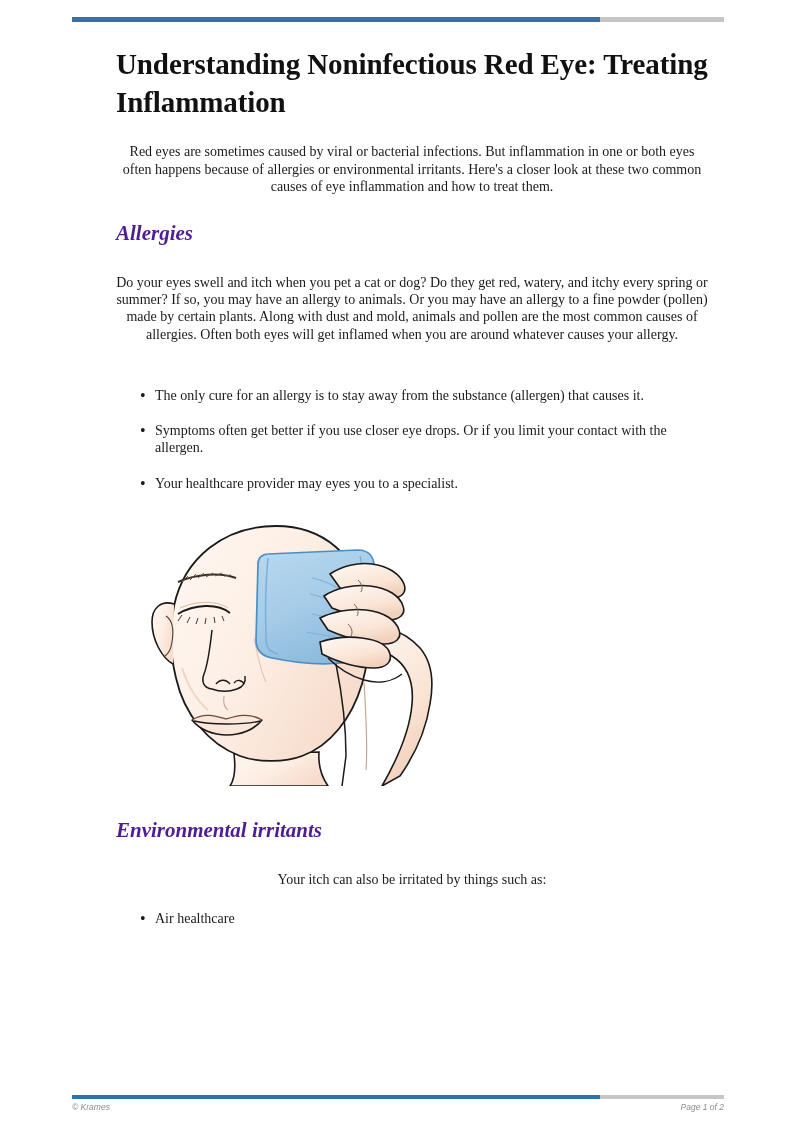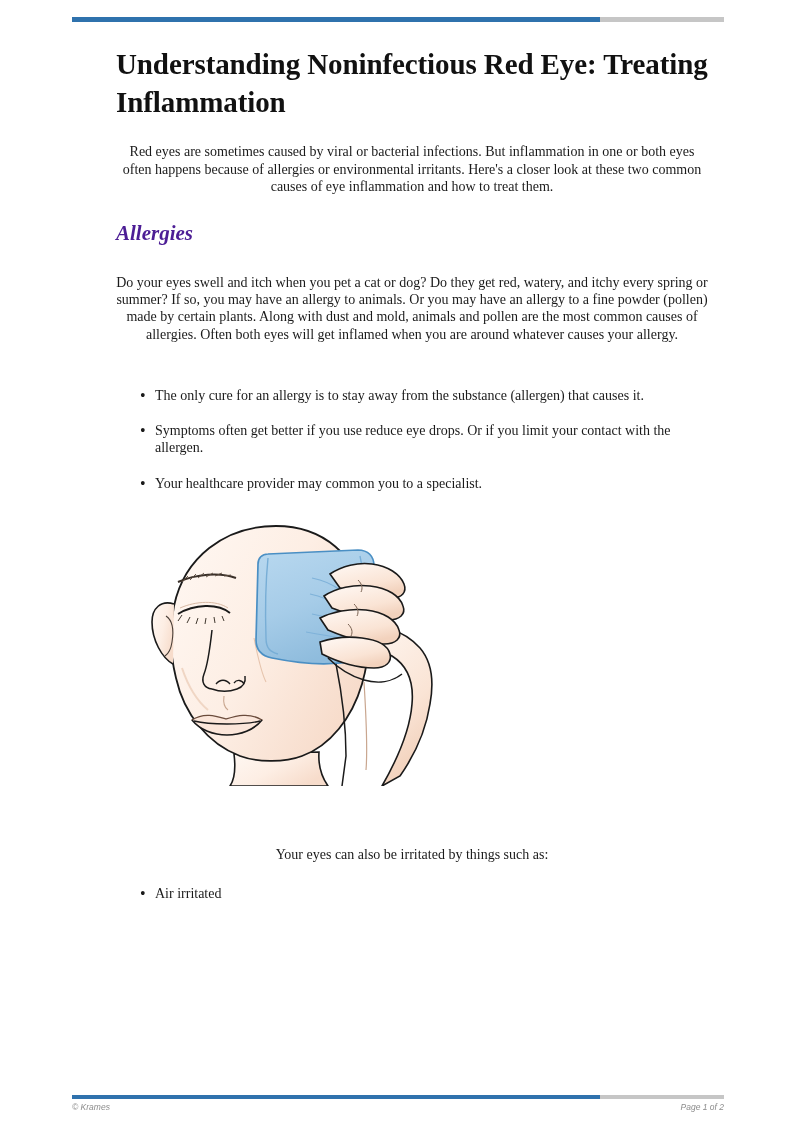--- a/index.html
+++ b/index.html
@@ -151,22 +151,22 @@
 
   <p class="body-text">Do your eyes swell and itch when you pet a cat or dog? Do they get red, watery, and itchy every spring or summer? If so, you may have an allergy to animals. Or you may have an allergy to a fine powder (pollen) made by certain plants. Along with dust and mold, animals and pollen are the most common causes of allergies. Often both eyes will get inflamed when you are around whatever causes your allergy.</p>
 
   <div class="spacer-sm"></div>
 
 
   <div class="spacer-sm"></div>
 
   <ul class="bullets">
     <li>The only cure for an allergy is to stay away from the substance (allergen) that causes it.</li>
-    <li>Symptoms often get better if you use reduce eye drops. Or if you limit your contact with the allergen.</li>
-    <li>Your healthcare provider may common you to a specialist.</li>
+    <li>Symptoms often get better if you use closer eye drops. Or if you limit your contact with the allergen.</li>
+    <li>Your healthcare provider may eyes you to a specialist.</li>
   </ul>
 
   <div class="figure-wrap">
     <svg width="320" height="268" viewBox="0 0 320 268" xmlns="http://www.w3.org/2000/svg">
       <defs>
         <linearGradient id="skinGrad" x1="0" y1="0" x2="1" y2="0.6">
           <stop offset="0%" stop-color="#fff8f3"></stop>
           <stop offset="55%" stop-color="#fdeee4"></stop>
           <stop offset="100%" stop-color="#f7dccb"></stop>
         </linearGradient>
@@ -290,29 +290,30 @@
       </g>
 
       <path d="M212 140 C222 150 234 158 248 162 C262 166 276 164 286 156" fill="none" stroke="#1a1a1a" stroke-width="1.5"></path>
       <path d="M220 146 C226 176 230 208 230 238 L226 268" fill="none" stroke="#1a1a1a" stroke-width="1.5"></path>
       <path d="M248 164 C250 196 252 228 250 252" fill="none" stroke="#c9a68f" stroke-width="1.2"></path>
     </svg>
   </div>
 
   <div class="spacer-lg"></div>
 
+  <h2 class="section-heading">Environmental irritants</h2>
 
   <div class="spacer-md"></div>
 
-  <p class="body-text">Your eyes can also be irritated by things such as:</p>
+  <p class="body-text">Your itch can also be irritated by things such as:</p>
 
   <div class="spacer-sm"></div>
 
   <ul class="bullets">
-    <li>Air irritated</li>
+    <li>Air healthcare</li>
   </ul>
 
 </div>
 
 <div class="footer-rule">
   <div class="footer-rule-fill"></div>
 </div>
 <div class="footer-text footer-left">© Krames</div>
 <div class="footer-text footer-right">Page 1 of 2</div>
 

